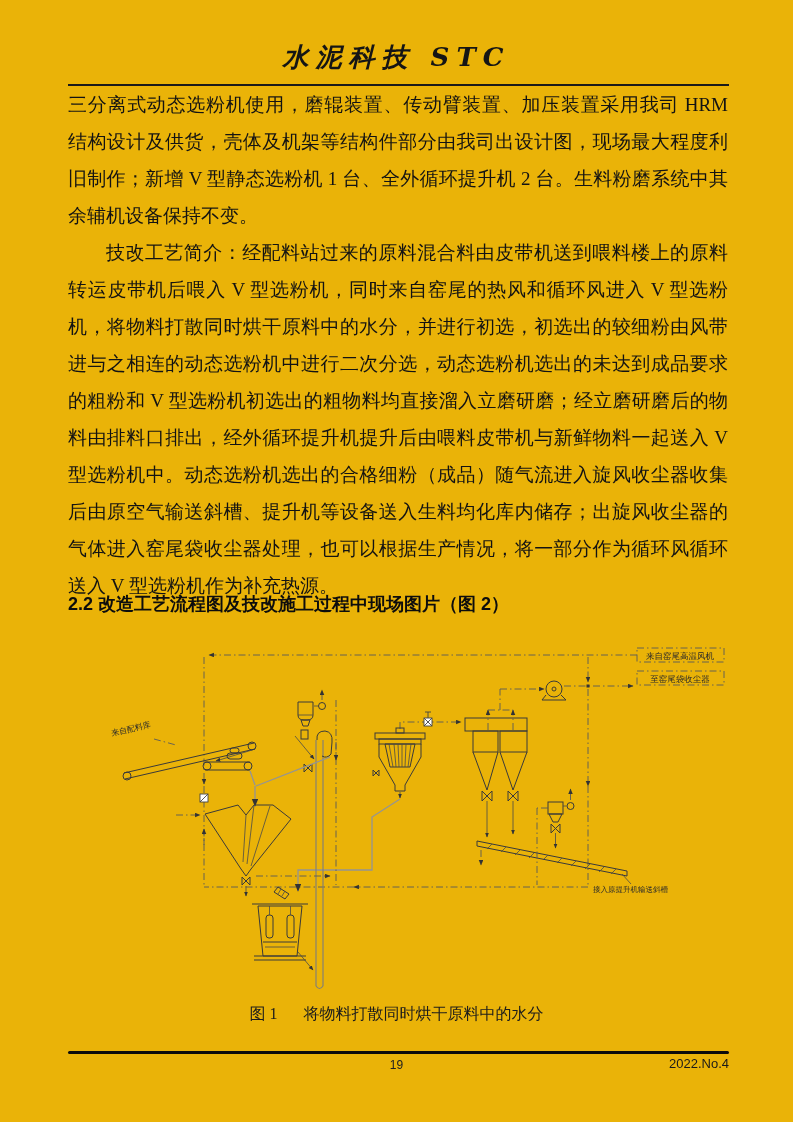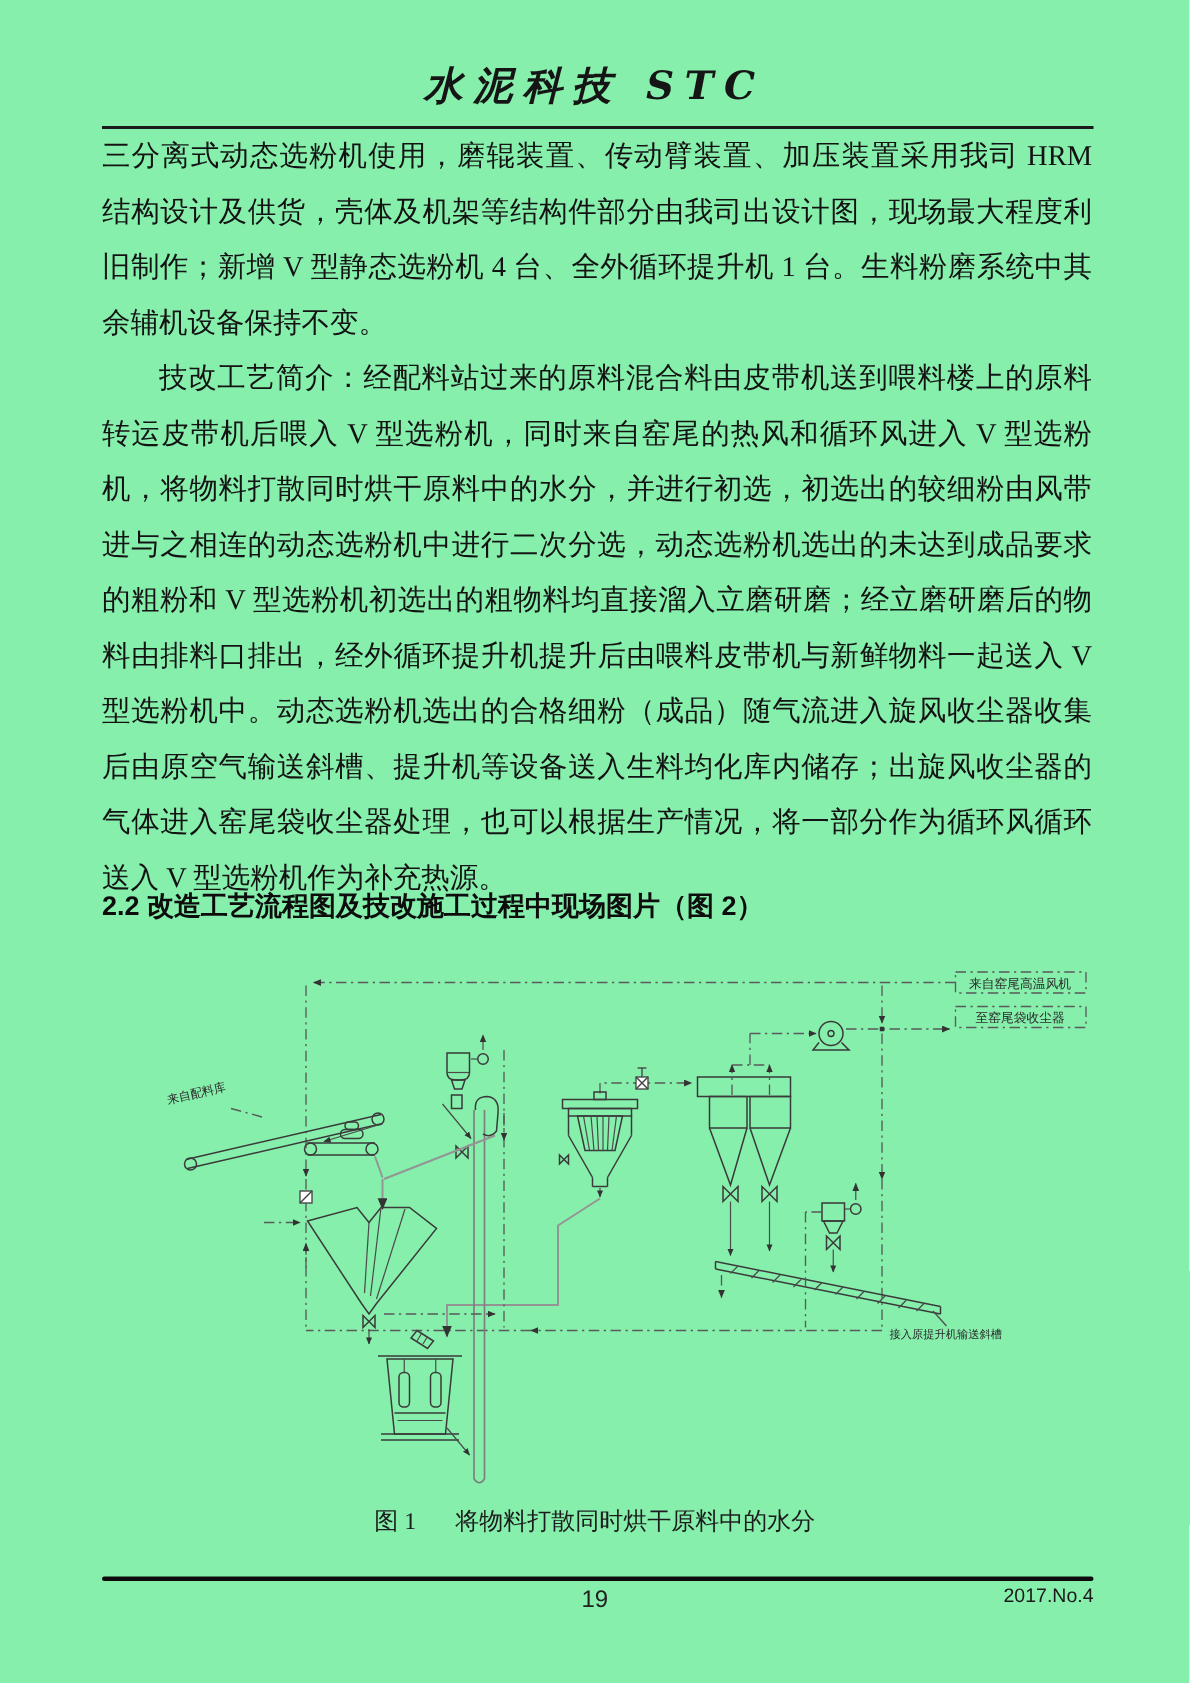--- a/index.html
+++ b/index.html
@@ -1,53 +1,53 @@
 <!DOCTYPE html>
 <html><head>
 <meta charset="utf-8">
 <style>
   html,body{margin:0;padding:0;background:#ffffff;}
-  #page{position:relative;width:793px;height:1122px;background:#86efac;overflow:hidden;
+  #page{position:relative;width:793px;height:1122px;background:#eab308;overflow:hidden;
         font-family:"Liberation Serif", serif;color:#111;}
   .abs{position:absolute;}
   #journal-title{left:0;right:0;top:40px;text-align:center;
      font-family:"DejaVu Serif", serif;font-style:italic;font-weight:bold;
      font-size:26px;letter-spacing:7px;color:#151515;}
   #header-rule{left:68px;right:64px;top:84px;height:0;border-top:2px solid #1a1a1a;}
   #body-text{left:68px;width:660px;top:86px;}
   #body-text p{margin:0;font-size:19px;line-height:37px;text-align:justify;
      text-justify:inter-ideograph;color:#131313;}
   #body-text p.indent{text-indent:2em;}
   #section-heading{left:68px;width:660px;top:592px;
      font-family:"Liberation Sans", sans-serif;font-weight:bold;font-size:18px;color:#0d0d0d;}
   #diagram{left:0;top:638px;}
   #figure-caption{left:0;right:0;top:1004px;text-align:center;font-size:16px;color:#1c1c1c;}
   #figure-caption .cap-text{margin-left:26px;}
   #footer-rule{left:68px;right:64px;top:1051px;height:3px;background:#0c0c0c;border-radius:2px;}
   #page-number{left:0;right:0;top:1058px;text-align:center;
-     font-family:"Liberation Sans", sans-serif;font-size:16px;color:#222;}
+     font-family:"Liberation Sans", sans-serif;font-size:12px;color:#222;}
   #issue-number{right:64px;top:1056px;font-family:"Liberation Sans", sans-serif;
      font-size:13px;color:#1a1a1a;}
   
   .sol{stroke:#3a3a3a;stroke-width:1;fill:none;}
   .thin{stroke:#4a4a4a;stroke-width:0.8;fill:none;}
   .dd{stroke:#5a5a5a;stroke-width:0.9;fill:none;stroke-dasharray:7 3 1.5 3;}
   .gry{stroke:#949494;stroke-width:1.3;fill:none;}
   .lbl{font-family:"Liberation Sans", sans-serif;fill:#2a2a2a;}
 </style>
 </head>
 <body>
 
 <div id="page">
 
   <div class="abs" id="journal-title">水泥科技 STC</div>
   <div class="abs" id="header-rule"></div>
 
   <div class="abs" id="body-text">
-    <p>三分离式动态选粉机使用，磨辊装置、传动臂装置、加压装置采用我司 HRM 结构设计及供货，壳体及机架等结构件部分由我司出设计图，现场最大程度利旧制作；新增 V 型静态选粉机 4 台、全外循环提升机 1 台。生料粉磨系统中其余辅机设备保持不变。</p>
+    <p>三分离式动态选粉机使用，磨辊装置、传动臂装置、加压装置采用我司 HRM 结构设计及供货，壳体及机架等结构件部分由我司出设计图，现场最大程度利旧制作；新增 V 型静态选粉机 1 台、全外循环提升机 2 台。生料粉磨系统中其余辅机设备保持不变。</p>
     <p class="indent">技改工艺简介：经配料站过来的原料混合料由皮带机送到喂料楼上的原料转运皮带机后喂入 V 型选粉机，同时来自窑尾的热风和循环风进入 V 型选粉机，将物料打散同时烘干原料中的水分，并进行初选，初选出的较细粉由风带进与之相连的动态选粉机中进行二次分选，动态选粉机选出的未达到成品要求的粗粉和 V 型选粉机初选出的粗物料均直接溜入立磨研磨；经立磨研磨后的物料由排料口排出，经外循环提升机提升后由喂料皮带机与新鲜物料一起送入 V 型选粉机中。动态选粉机选出的合格细粉（成品）随气流进入旋风收尘器收集后由原空气输送斜槽、提升机等设备送入生料均化库内储存；出旋风收尘器的气体进入窑尾袋收尘器处理，也可以根据生产情况，将一部分作为循环风循环送入 V 型选粉机作为补充热源。</p>
   </div>
 
   <div class="abs" id="section-heading">2.2 改造工艺流程图及技改施工过程中现场图片（图 2）</div>
 
   <svg class="abs" id="diagram" width="793" height="366" viewBox="0 0 793 366">
     <defs>
       <marker id="arr" markerWidth="7" markerHeight="6" refX="5.5" refY="2.5" orient="auto">
         <path d="M0,0 L6,2.5 L0,5 Z" fill="#333"></path>
       </marker>
@@ -241,14 +241,14 @@
       <path class="thin" d="M295,98 L314,121" marker-end="url(#arr)"></path>
     </g>
   </svg>
 
   <div class="abs" id="figure-caption">
     <span class="cap-label">图 1</span><span class="cap-text">将物料打散同时烘干原料中的水分</span>
   </div>
 
   <div class="abs" id="footer-rule"></div>
   <div class="abs" id="page-number">19</div>
-  <div class="abs" id="issue-number">2017.No.4</div>
+  <div class="abs" id="issue-number">2022.No.4</div>
 </div>
 
 </body></html>

